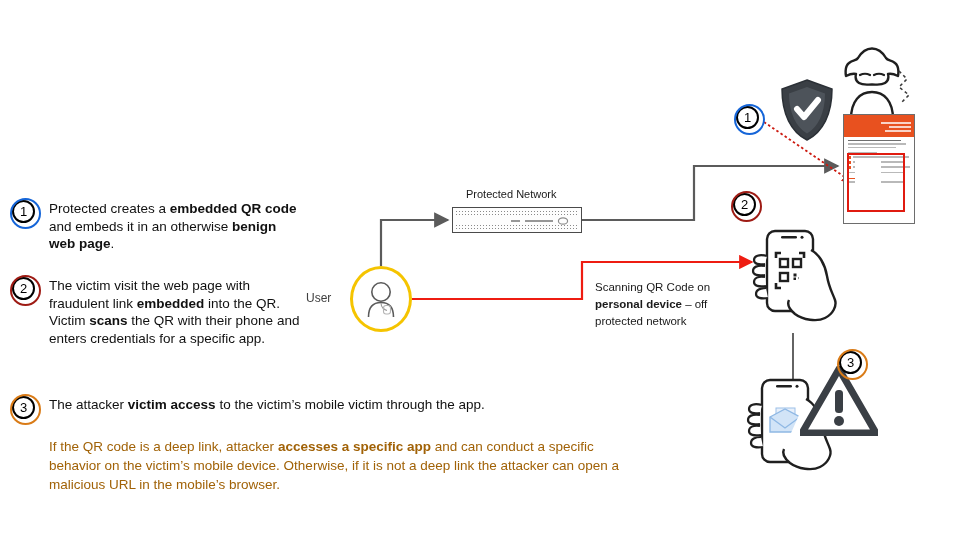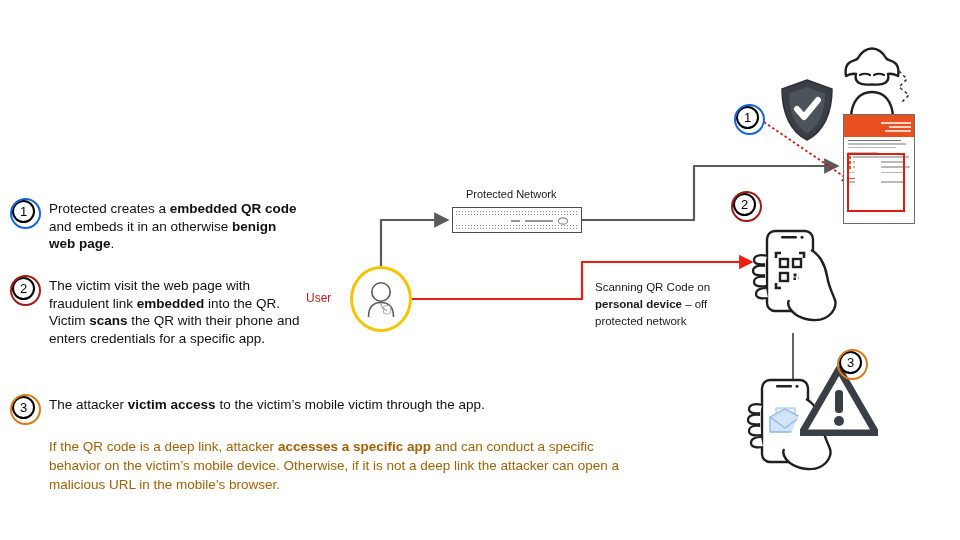--- a/index.html
+++ b/index.html
@@ -66,21 +66,21 @@
 
   
   #user-node {
     position:absolute; left:350px; top:266px;
     width:62px; height:66px; border-radius:50%;
     border:3px solid #f5c400; background:#fff;
     display:flex; align-items:center; justify-content:center;
   }
   #user-label {
     position:absolute; left:306px; top:291px;
-    font-size:12px; color:#b91c1c;
+    font-size:12px; color:#404040;
   }
 
   
   #firewall {
     position:absolute; left:452px; top:207px;
     width:130px; height:26px;
     border:1.5px solid #4a4a4a; background:#fdfdfd;
     overflow:hidden;
   }
   #firewall .hatch-top, #firewall .hatch-bot {

